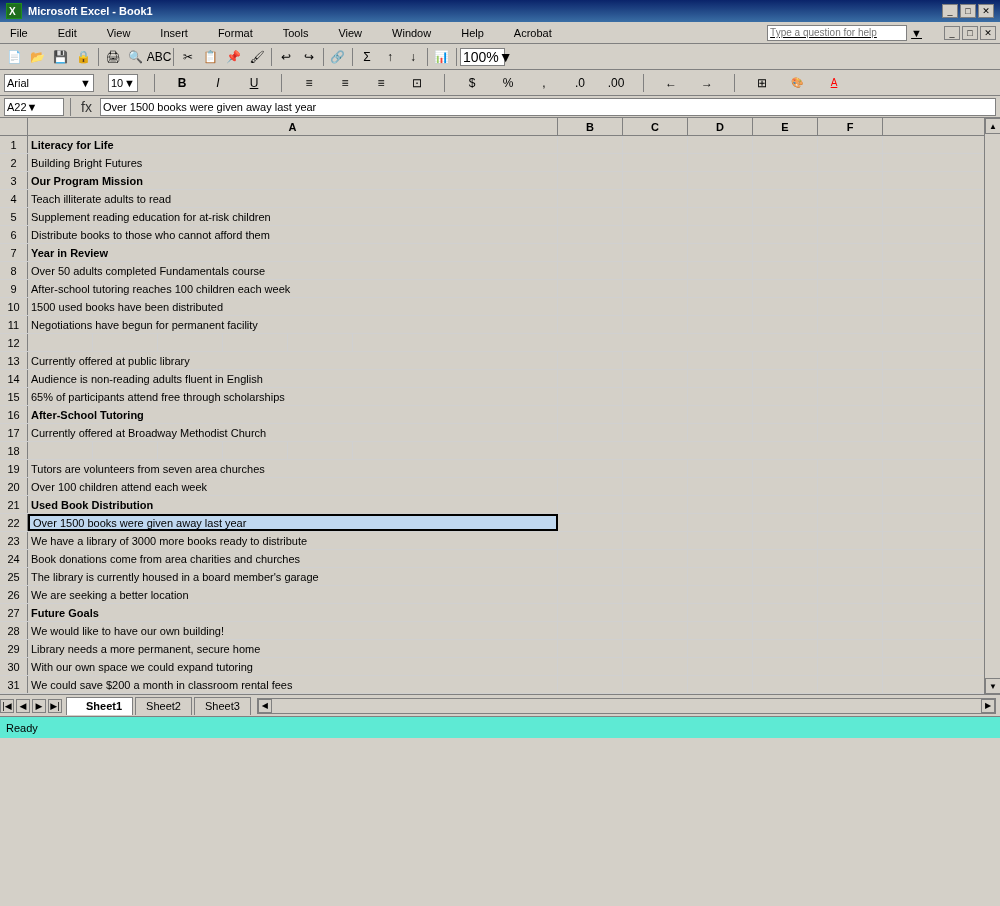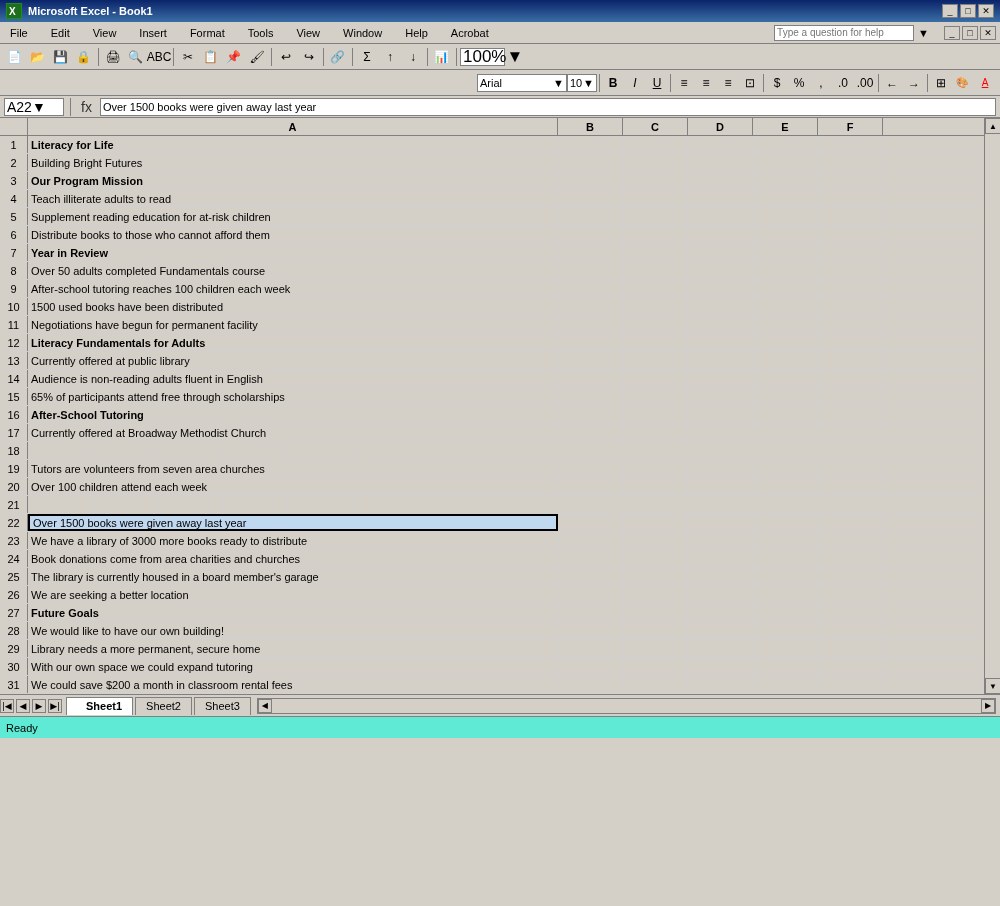--- a/index.html
+++ b/index.html
@@ -58,35 +58,36 @@
     }
 
     
     .menu-bar {
       background: #d4d0c8;
       height: 22px;
       display: flex;
       align-items: center;
       padding: 0 4px;
       border-bottom: 1px solid #808080;
-      gap: 11px;
+      gap: 18px;
     }
     .menu-item {
       padding: 2px 6px;
       font-size: 11px;
       cursor: pointer;
       height: 18px;
       display: flex;
       align-items: center;
     }
     .menu-search {
       margin-left: auto;
       display: flex;
       align-items: center;
       gap: 4px;
+      text-decoration: underline;
     }
     .menu-search input {
       width: 140px;
       height: 16px;
       font-size: 10px;
       border: 1px solid #808080;
       padding: 0 2px;
       background: white;
     }
 
@@ -117,40 +118,40 @@
       background: #808080;
       margin: 0 2px;
     }
     .zoom-box {
       display: flex;
       align-items: center;
       border: 1px solid #808080;
       background: white;
       height: 18px;
       padding: 0 2px;
-      font-size: 17px;
+      font-size: 14px;
       width: 45px;
     }
 
     
     .formula-bar {
       background: #d4d0c8;
       height: 22px;
       display: flex;
       align-items: center;
       padding: 0 4px;
       border-bottom: 1px solid #808080;
       gap: 4px;
     }
     .cell-ref {
       width: 60px;
       height: 18px;
       border: 1px solid #808080;
       background: white;
-      font-size: 14px;
+      font-size: 11px;
       padding: 0 2px;
       display: flex;
       align-items: center;
     }
     .formula-separator {
       width: 1px;
       height: 18px;
       background: #808080;
       margin: 0 2px;
     }
@@ -281,22 +282,21 @@
     }
 
     
     .format-toolbar {
       background: #d4d0c8;
       height: 26px;
       display: flex;
       align-items: center;
       padding: 0 4px;
       border-bottom: 1px solid #808080;
-      gap: 0;
-      justify-content: flex-end;
+      gap: 14px;
     }
     .font-name {
       width: 90px;
       height: 18px;
       border: 1px solid #808080;
       background: white;
       font-size: 11px;
       padding: 0 2px;
       display: flex;
       align-items: center;
@@ -586,21 +586,20 @@
           <div class="row-num">11</div>
           <div class="cell col-a">Negotiations have begun for permanent facility</div>
           <div class="cell col-b"></div>
           <div class="cell col-c"></div>
           <div class="cell col-d"></div>
           <div class="cell col-e"></div>
           <div class="cell col-f"></div>
         </div>
         <div class="row">
           <div class="row-num">12</div>
-          <div class="cell col-a bold">Literacy Fundamentals for Adults</div>
           <div class="cell col-b"></div>
           <div class="cell col-c"></div>
           <div class="cell col-d"></div>
           <div class="cell col-e"></div>
           <div class="cell col-f"></div>
         </div>
         <div class="row">
           <div class="row-num">13</div>
           <div class="cell col-a">Currently offered at public library</div>
           <div class="cell col-b"></div>
@@ -666,20 +665,21 @@
           <div class="row-num">20</div>
           <div class="cell col-a">Over 100 children attend each week</div>
           <div class="cell col-b"></div>
           <div class="cell col-c"></div>
           <div class="cell col-d"></div>
           <div class="cell col-e"></div>
           <div class="cell col-f"></div>
         </div>
         <div class="row">
           <div class="row-num">21</div>
+          <div class="cell col-a bold">Used Book Distribution</div>
           <div class="cell col-b"></div>
           <div class="cell col-c"></div>
           <div class="cell col-d"></div>
           <div class="cell col-e"></div>
           <div class="cell col-f"></div>
         </div>
         <div class="row">
           <div class="row-num">22</div>
           <div class="cell col-a selected">Over 1500 books were given away last year</div>
           <div class="cell col-b"></div>

